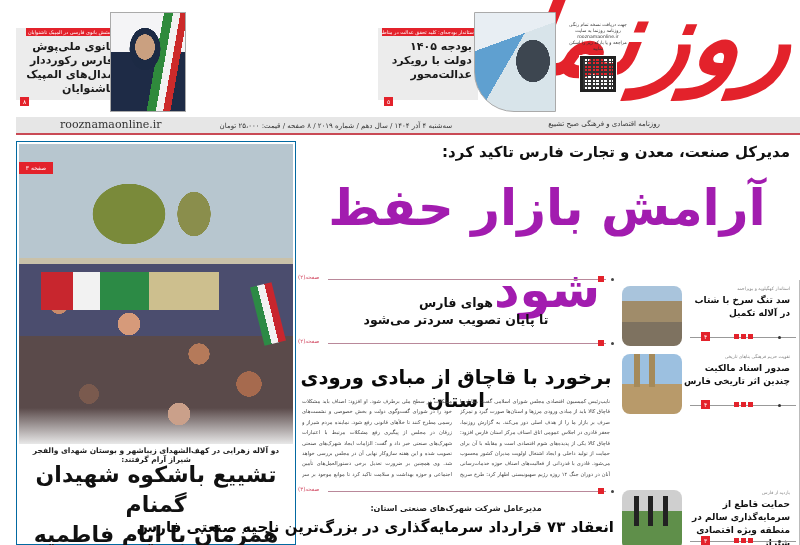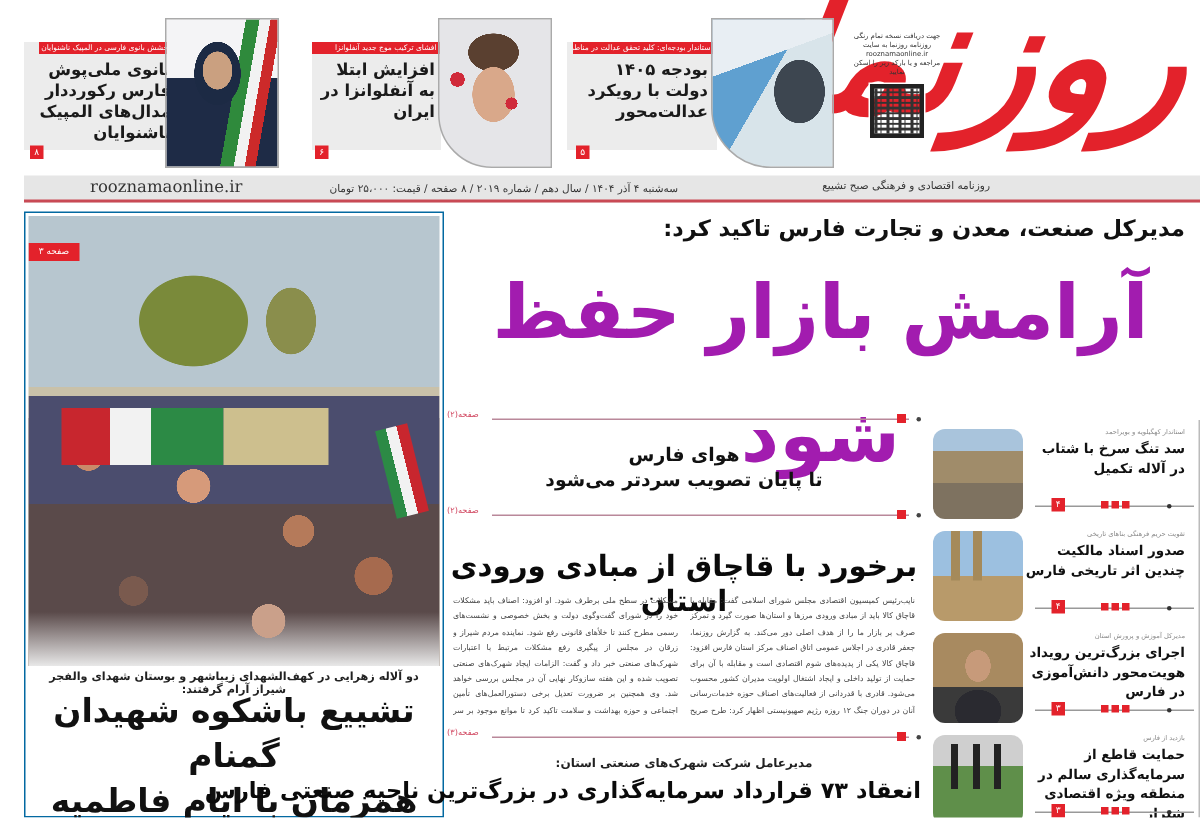--- a/index.html
+++ b/index.html
@@ -105,32 +105,20 @@
     <div class="teaser-box" style="left:0; width:100px;"></div>
     <div class="teaser-kicker" style="left:4px; width:96px; top:18px;">استاندار بودجه‌ای: کلید تحقق عدالت در مناطق محروم</div>
     <div class="teaser-title" style="left:4px; width:90px; top:30px;">بودجه ۱۴۰۵ دولت با رویکرد عدالت‌محور</div>
     <div class="teaser-page" style="left:6px;">۵</div>
     <div class="teaser-img" style="left:96px; width:82px; height:100px; border-radius:0 0 0 40px; background:
         linear-gradient(160deg, #e8eef3 0 30%, transparent 30%),
         radial-gradient(ellipse 24px 30px at 58px 48px, #3d4650 0 70%, transparent 71%),
         linear-gradient(120deg, #5fa0d0 0 45%, #d8e4ea 45% 100%);"></div>
   </div>
 
-  <div class="teaser" style="left:200px; width:172px;">
-    <div class="teaser-box" style="left:8px; width:86px;"></div>
-    <div class="teaser-kicker" style="left:8px; width:86px; top:18px;">افشای ترکیب موج جدید آنفلوانزا</div>
-    <div class="teaser-title" style="left:10px; width:80px; top:30px;">افزایش ابتلا به آنفلوانزا در ایران</div>
-    <div class="teaser-page" style="left:10px;">۶</div>
-    <div class="teaser-img" style="left:92px; width:76px; height:100px; border-radius:0 0 0 36px; background:
-        radial-gradient(circle 6px at 12px 40px, #d02a3a 0 80%, transparent 81%),
-        radial-gradient(circle 5px at 48px 56px, #d02a3a 0 80%, transparent 81%),
-        radial-gradient(ellipse 20px 26px at 36px 50px, #d9a88a 0 70%, transparent 71%),
-        radial-gradient(ellipse 24px 18px at 36px 22px, #5a4030 0 70%, transparent 71%),
-        linear-gradient(180deg, #e5e5e8 0 100%);"></div>
-  </div>
 
   <div class="teaser" style="left:10px; width:180px;">
     <div class="teaser-box" style="left:6px; width:100px;"></div>
     <div class="teaser-kicker" style="left:16px; width:94px; top:18px;">درخشش بانوی فارسی در المپیک ناشنوایان ۲۰۲۵ با کسب دو مدال</div>
     <div class="teaser-title" style="left:14px; width:90px; top:30px;">بانوی ملی‌پوش فارس رکورددار مدال‌های المپیک ناشنوایان</div>
     <div class="teaser-page" style="left:10px;">۸</div>
     <div class="teaser-img" style="left:100px; width:76px; height:100px; background:
         radial-gradient(ellipse 14px 18px at 34px 34px, #caa080 0 70%, transparent 71%),
         radial-gradient(ellipse 22px 30px at 34px 36px, #1c2a44 0 70%, transparent 71%),
         linear-gradient(100deg, transparent 0 58%, #2f8a3c 58% 68%, #f2f2f2 68% 76%, #cc2a2a 76% 84%, transparent 84%),
@@ -227,36 +215,20 @@
     <div class="news-line"></div>
     <div class="news-page">۴</div>
     <div class="news-dots">
         <span></span>
         <span></span>
         <span></span>
       </div>
     <div class="news-end"></div>
   </div>
 
-  <div class="news-item" style="top:138px;">
-    <div class="news-thumb" style="background:
-        radial-gradient(ellipse 12px 15px at 30px 22px, #c79a7a 0 70%, transparent 71%),
-        radial-gradient(ellipse 22px 20px at 30px 52px, #2a2a30 0 70%, transparent 71%),
-        linear-gradient(180deg, #a88a60 0 60%, #3a3a3a 60% 100%);"></div>
-    <div class="news-kicker">مدیرکل آموزش و پرورش استان</div>
-    <div class="news-title">اجرای بزرگ‌ترین رویداد هویت‌محور دانش‌آموزی در فارس</div>
-    <div class="news-line"></div>
-    <div class="news-page">۳</div>
-    <div class="news-dots">
-        <span></span>
-        <span></span>
-        <span></span>
-      </div>
-    <div class="news-end"></div>
-  </div>
 
   <div class="news-item" style="top:206px;">
     <div class="news-thumb" style="background:
         linear-gradient(90deg, transparent 0 20%, #222 20% 28%, transparent 28% 44%, #222 44% 52%, transparent 52% 68%, #222 68% 76%, transparent 76%) 0 20%/100% 50% no-repeat,
         linear-gradient(180deg, #cfcfcf 0 35%, #5f8f4a 35% 100%);"></div>
     <div class="news-kicker">بازدید از فارس</div>
     <div class="news-title">حمایت قاطع از سرمایه‌گذاری سالم در منطقه ویژه اقتصادی شیراز</div>
     <div class="news-line"></div>
     <div class="news-page">۳</div>
     <div class="news-dots">

